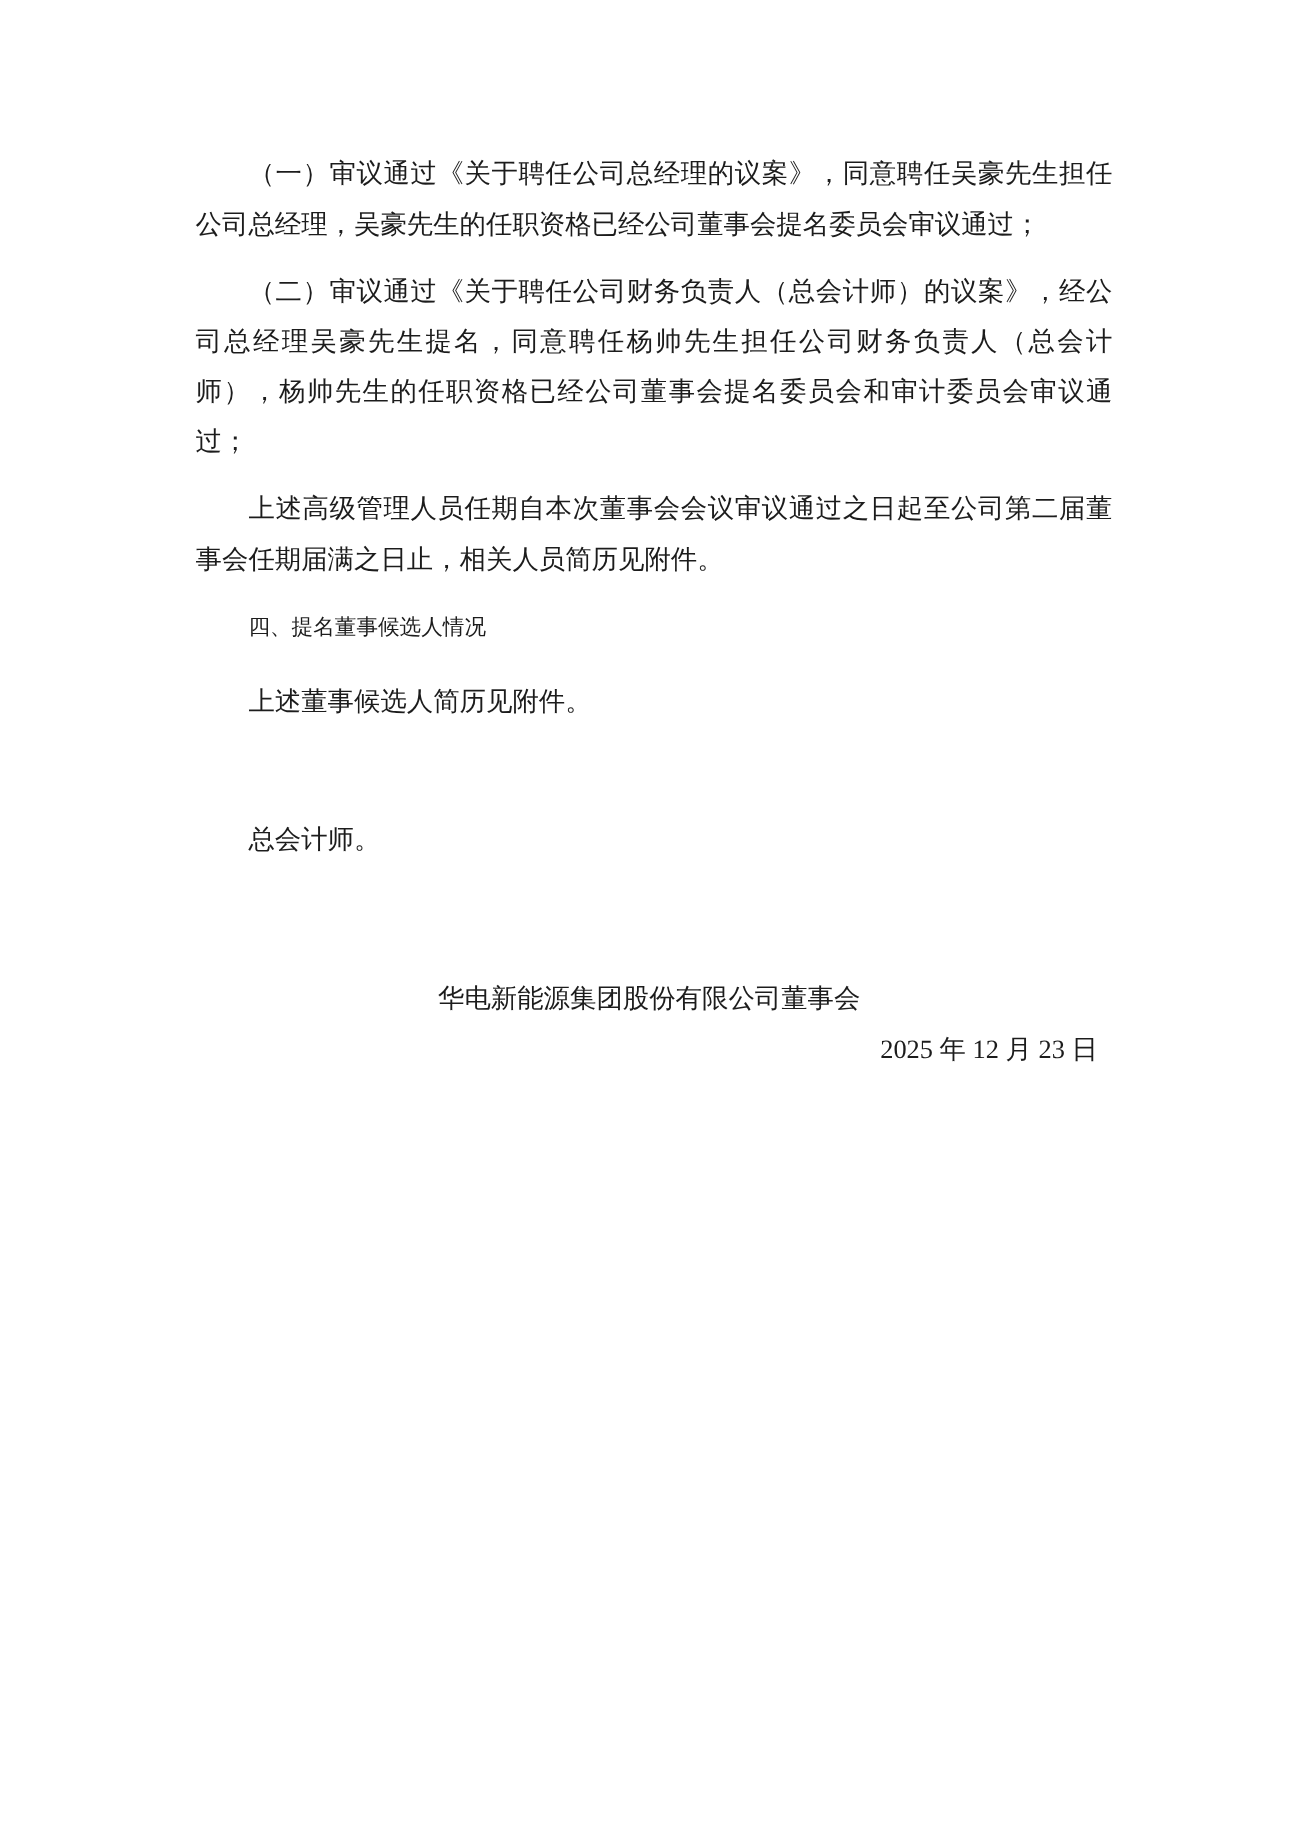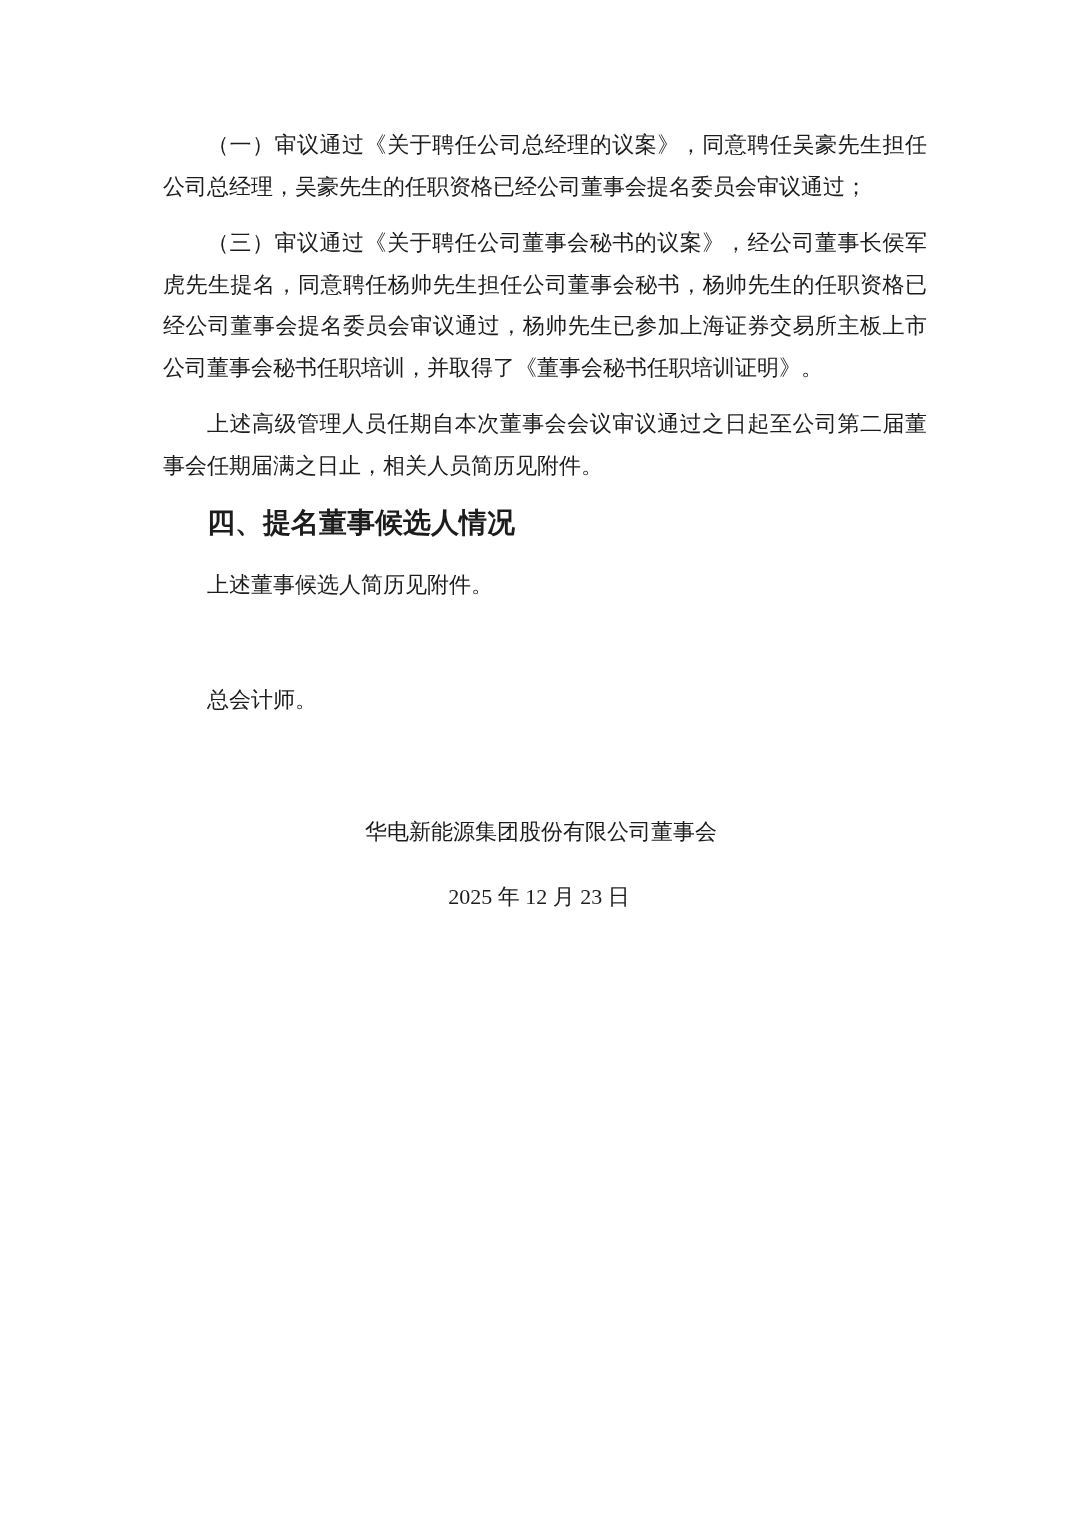--- a/index.html
+++ b/index.html
@@ -23,50 +23,50 @@
   }
   .para {
     margin: 0 0 15px 0;
   }
   .indent {
     text-indent: 44px;
   }
   .heading {
     margin: 16px 0 20px 0;
     font-family: "Liberation Sans", "DejaVu Sans", sans-serif;
-    font-weight: bold;
-    font-size: 28px;
+    font-weight: normal;
+    font-size: 18px;
     line-height: 41.5px;
     text-indent: 44px;
   }
   .closing {
     margin-top: 74px;
   }
   .signature {
     margin-top: 90px;
     margin-bottom: 0;
     text-align: center;
     padding-right: 8px;
     text-indent: 0;
   }
   .date {
-    margin-top: 24px;
-    text-align: center;
+    margin-top: 2px;
+    text-align: right;
     padding-right: 12px;
     text-indent: 0;
   }
 </style>
 </head>
 <body>
 
 <div class="page">
   <p class="para indent">（一）审议通过《关于聘任公司总经理的议案》，同意聘任吴豪先生担任公司总经理，吴豪先生的任职资格已经公司董事会提名委员会审议通过；</p>
 
+  <p class="para indent">（二）审议通过《关于聘任公司财务负责人（总会计师）的议案》，经公司总经理吴豪先生提名，同意聘任杨帅先生担任公司财务负责人（总会计师），杨帅先生的任职资格已经公司董事会提名委员会和审计委员会审议通过；</p>
 
-  <p class="para indent">（三）审议通过《关于聘任公司董事会秘书的议案》，经公司董事长侯军虎先生提名，同意聘任杨帅先生担任公司董事会秘书，杨帅先生的任职资格已经公司董事会提名委员会审议通过，杨帅先生已参加上海证券交易所主板上市公司董事会秘书任职培训，并取得了《董事会秘书任职培训证明》。</p>
 
   <p class="para indent">上述高级管理人员任期自本次董事会会议审议通过之日起至公司第二届董事会任期届满之日止，相关人员简历见附件。</p>
 
   <h2 class="heading">四、提名董事候选人情况</h2>
 
 
   <p class="para indent">上述董事候选人简历见附件。</p>
 
   <p class="para indent closing">总会计师。</p>
 

